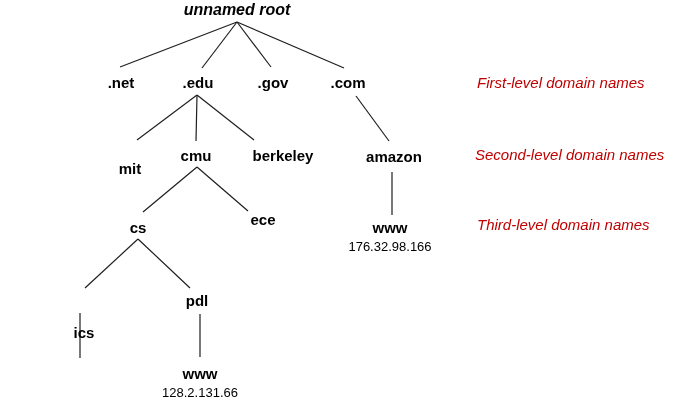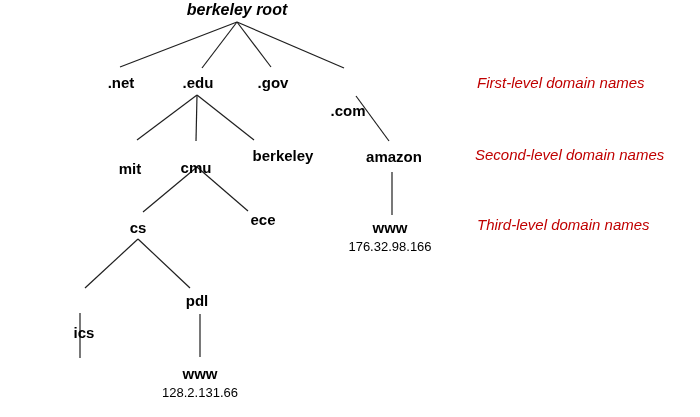--- a/index.html
+++ b/index.html
@@ -81,29 +81,29 @@
 
     <line x1="392" y1="172" x2="392" y2="215"></line>
 
     <line x1="138" y1="239" x2="85" y2="288"></line>
     <line x1="138" y1="239" x2="190" y2="288"></line>
 
     <line x1="80" y1="313" x2="80" y2="358"></line>
     <line x1="200" y1="314" x2="200" y2="357"></line>
   </svg>
 
-  <div class="node root" style="left:237px; top:0px;">berkeley root</div>
+  <div class="node root" style="left:237px; top:0px;">unnamed root</div>
 
   <div class="node" style="left:121px; top:74px;">.net</div>
   <div class="node" style="left:198px; top:74px;">.edu</div>
   <div class="node" style="left:273px; top:74px;">.gov</div>
-  <div class="node" style="left:348px; top:74px;margin-top:28px;">.com</div>
+  <div class="node" style="left:348px; top:74px;">.com</div>
 
   <div class="node" style="left:130px; top:147px;margin-top:13px;">mit</div>
-  <div class="node" style="left:196px; top:147px;margin-top:12px;">cmu</div>
+  <div class="node" style="left:196px; top:147px;">cmu</div>
   <div class="node" style="left:283px; top:147px;text-align:right;">berkeley</div>
   <div class="node" style="left:394px; top:148px;">amazon</div>
 
   <div class="node" style="left:138px; top:219px;">cs</div>
   <div class="node" style="left:263px; top:211px;">ece</div>
   <div class="node" style="left:390px; top:219px;">
     <div>www</div>
     <div class="ip">176.32.98.166</div>
   </div>
 

